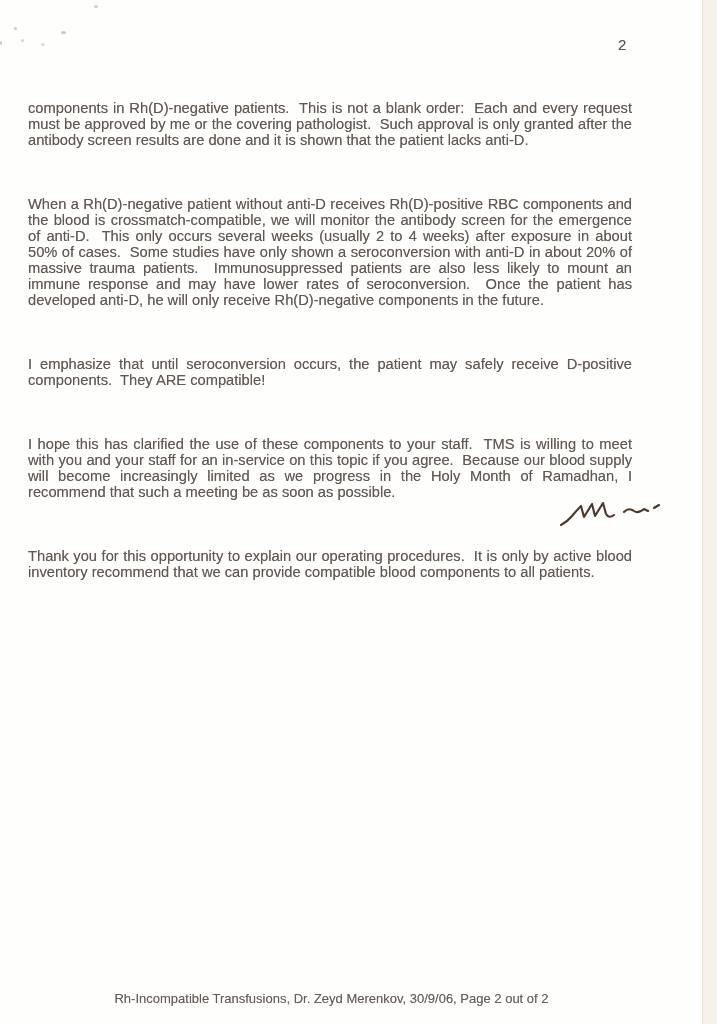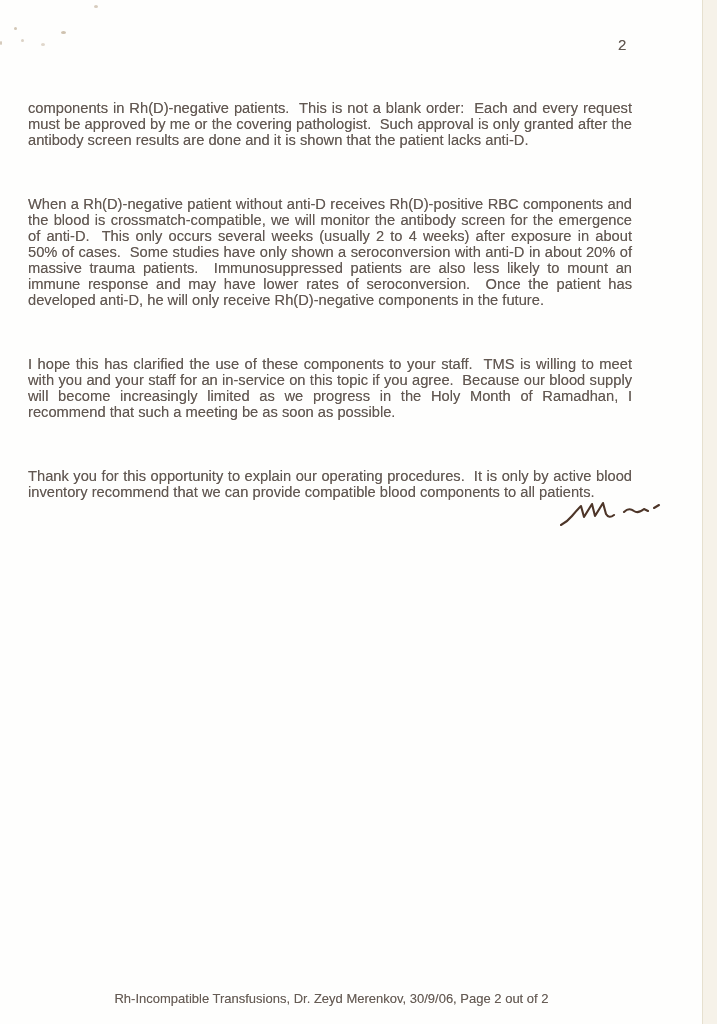--- a/index.html
+++ b/index.html
@@ -102,20 +102,21 @@
   <div class="speck speck3"></div>
   <div class="speck speck4"></div>
   <div class="speck speck5"></div>
   <div class="speck speck6"></div>
 
   <div class="page-number">2</div>
 
   <div class="letter-body">
     <p>components in Rh(D)-negative patients.  This is not a blank order:  Each and every request must be approved by me or the covering pathologist.  Such approval is only granted after the antibody screen results are done and it is shown that the patient lacks anti-D.</p>
     <p>When a Rh(D)-negative patient without anti-D receives Rh(D)-positive RBC components and the blood is crossmatch-compatible, we will monitor the antibody screen for the emergence of anti-D.  This only occurs several weeks (usually 2 to 4 weeks) after exposure in about 50% of cases.  Some studies have only shown a seroconversion with anti-D in about 20% of massive trauma patients.  Immunosuppressed patients are also less likely to mount an immune response and may have lower rates of seroconversion.  Once the patient has developed anti-D, he will only receive Rh(D)-negative components in the future.</p>
+    <p>I emphasize that until seroconversion occurs, the patient may safely receive D-positive components.  They ARE compatible!</p>
     <p>I hope this has clarified the use of these components to your staff.  TMS is willing to meet with you and your staff for an in-service on this topic if you agree.  Because our blood supply will become increasingly limited as we progress in the Holy Month of Ramadhan, I recommend that such a meeting be as soon as possible.</p>
     <p>Thank you for this opportunity to explain our operating procedures.  It is only by active blood inventory recommend that we can provide compatible blood components to all patients.</p>
   </div>
 
   <svg class="signature" viewBox="0 0 106 30" xmlns="http://www.w3.org/2000/svg">
     <path d="M3,26 Q9,23 14,17 Q19,11 23,7 L26,18 L34,5 L37,17 L45,4 L48,15 Q51,20 56,16" fill="none" stroke="#4d3528" stroke-width="2.1" stroke-linecap="round" stroke-linejoin="round"></path>
     <path d="M66,13 Q71,8 76,12 Q80,15 86,10 L90,12" fill="none" stroke="#4d3528" stroke-width="2.1" stroke-linecap="round" stroke-linejoin="round"></path>
     <path d="M96,9 L101,6" fill="none" stroke="#4d3528" stroke-width="2.1" stroke-linecap="round" stroke-linejoin="round"></path>
   </svg>
 

